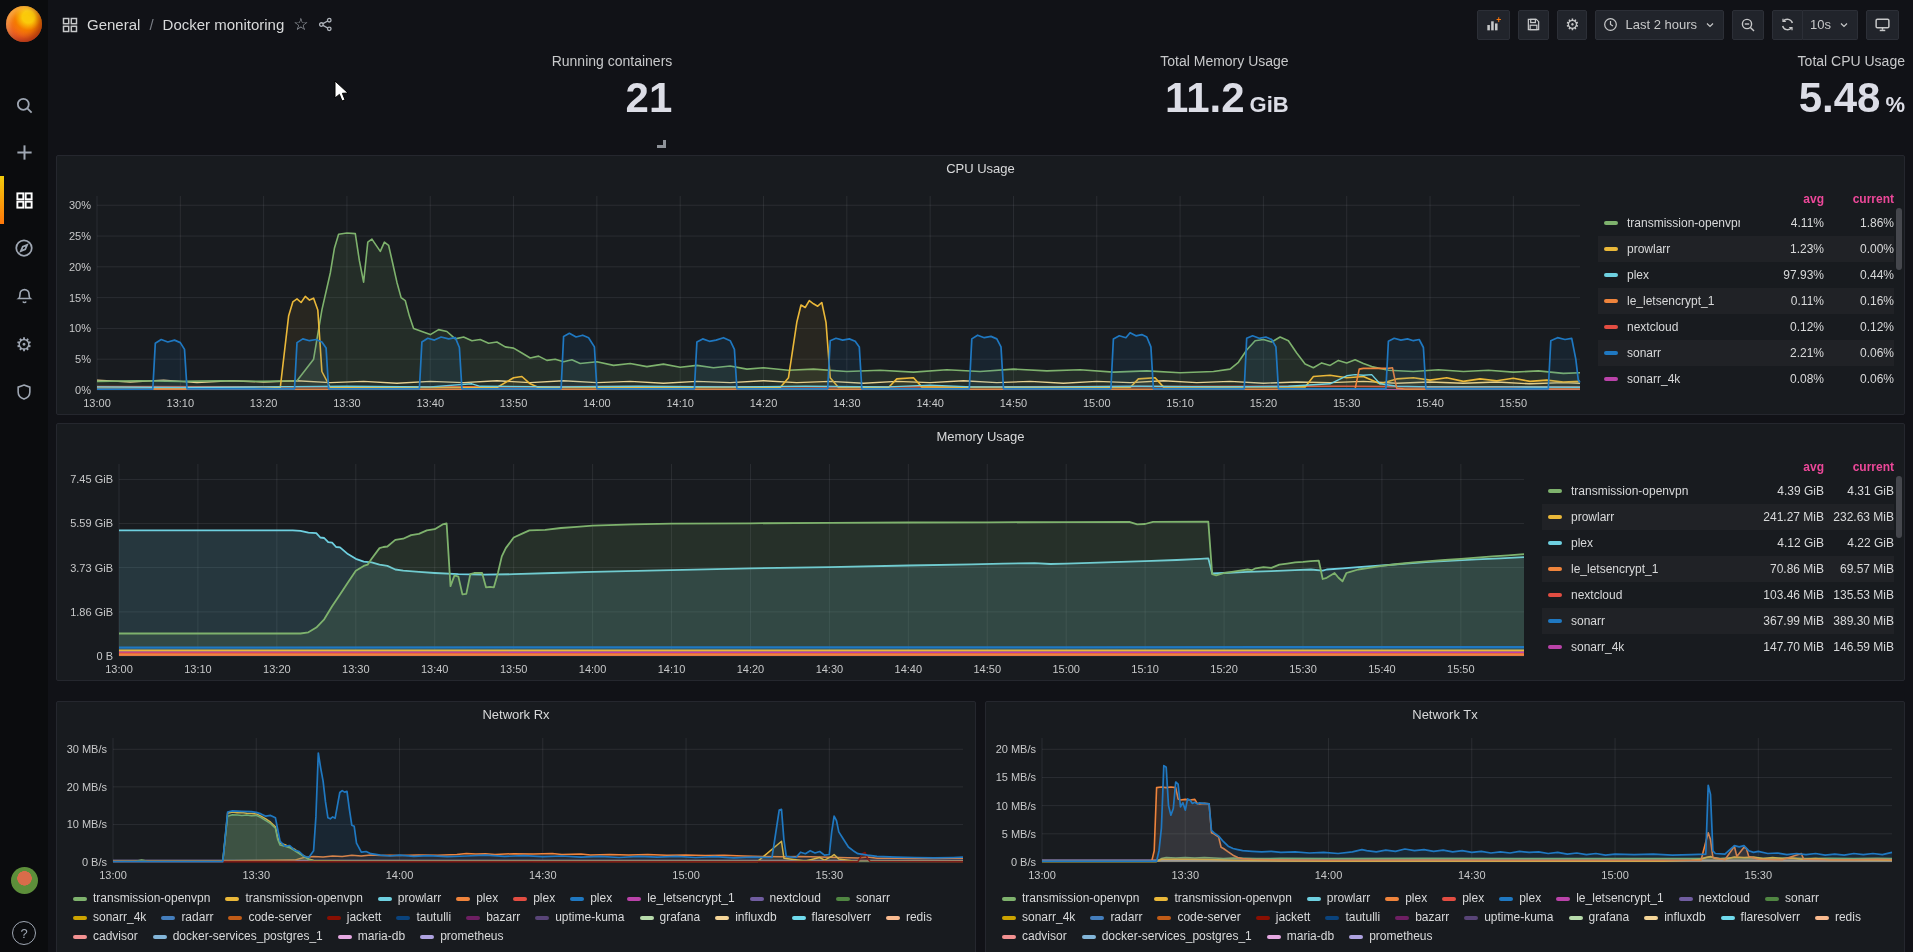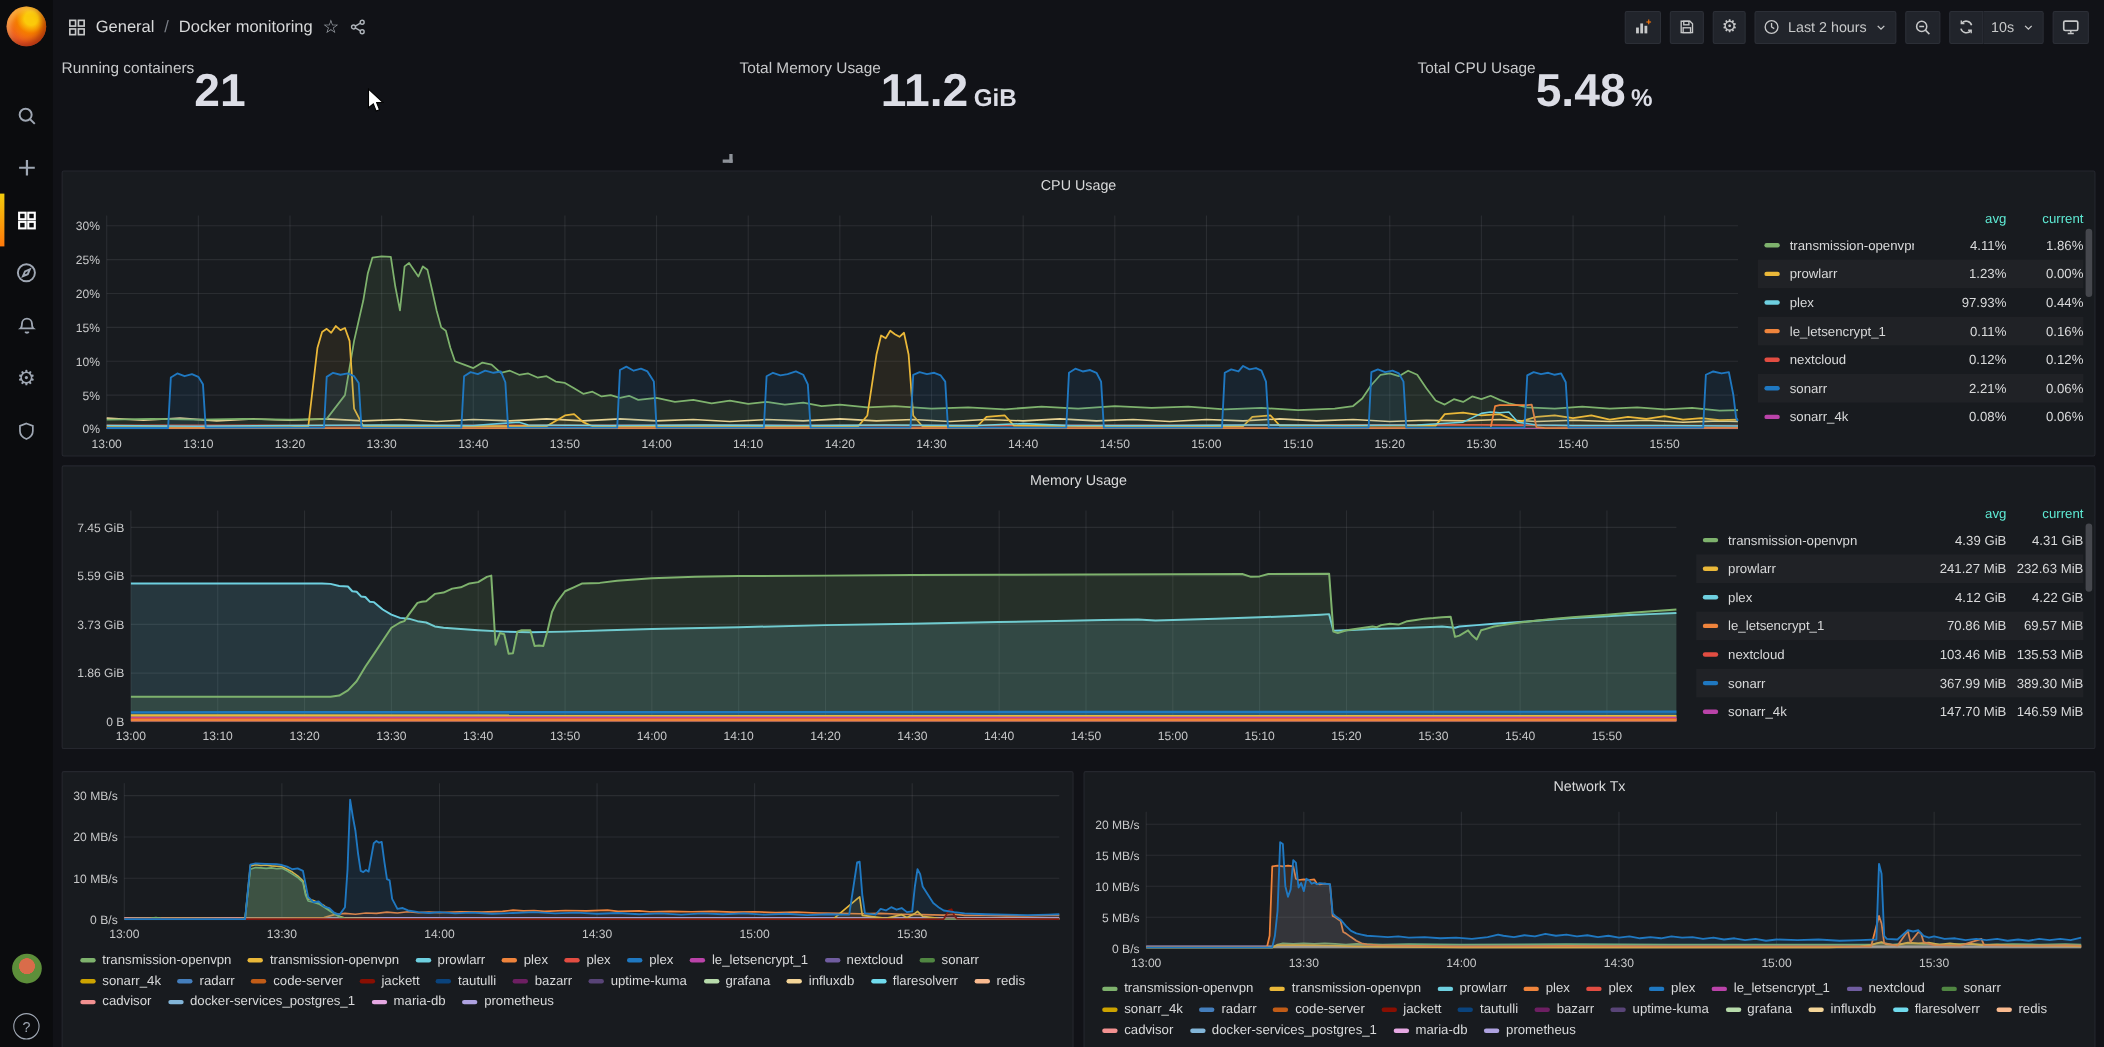--- a/index.html
+++ b/index.html
@@ -32,37 +32,37 @@
   .tb-btn{height:30px;min-width:30px;display:flex;align-items:center;justify-content:center;gap:7px;
           background:#21242b;border:1px solid #2c2f37;border-radius:2px;color:#c7c8c9;
           font-size:13px;padding:0 7px;cursor:pointer;white-space:nowrap;}
   .tb-group{display:flex;}
   .tb-group .tb-btn:first-child{border-top-right-radius:0;border-bottom-right-radius:0;}
   .tb-group .tb-btn:last-child{border-top-left-radius:0;border-bottom-left-radius:0;border-left:none;}
   .uni{font-size:16px;line-height:1;}
   
   .content{padding:0 8px;}
   .stats-row{display:flex;height:106px;}
-  .stat{flex:1;display:flex;flex-direction:row;align-items:flex-start;padding-top:4px;}
+  .stat{flex:1;display:flex;flex-direction:column;align-items:flex-end;padding-top:4px;}
   .stat-title{font-size:14px;color:#c8c9cb;}
   .stat-value{margin-top:8px;font-size:42px;font-weight:600;color:#dcdde6;line-height:1;display:flex;align-items:baseline;}
   .stat-unit{font-size:22px;font-weight:600;margin-left:5px;}
   .panel{background:#181b1f;border:1px solid #25272e;border-radius:2px;position:relative;
          display:flex;flex-direction:column;}
   .panel-title{height:26px;line-height:26px;text-align:center;font-size:13px;font-weight:500;color:#d8d9da;cursor:pointer;}
   .cpu-panel{height:258px;margin-bottom:8px;}
   .mem-panel{height:256px;margin-bottom:20px;}
   .panel-body{flex:1;display:flex;min-height:0;}
   .chart-box{flex:1;min-width:0;position:relative;cursor:crosshair;}
   .chart-box svg{position:absolute;inset:0;}
   
   .legend-box{position:relative;padding:6px 10px 0 4px;}
   .cpu-panel .legend-box{width:296px;}
   .mem-panel .legend-box{width:352px;}
-  .legend-head{display:flex;font-size:12px;font-weight:400;color:#5eead4;height:22px;align-items:center;}
+  .legend-head{display:flex;font-size:12px;font-weight:700;color:#ec4899;height:22px;align-items:center;}
   .legend-head .sp{flex:1;}
   .lh-avg,.l-avg{width:84px;text-align:right;}
   .lh-cur,.l-cur{width:70px;text-align:right;}
   .legend-row{display:flex;align-items:center;height:26px;font-size:12px;color:#d8d9da;cursor:pointer;padding-left:6px;}
   .legend-row.stripe{background:#202226;}
   .swatch{width:14px;height:4px;border-radius:2px;margin-right:9px;flex:none;}
   .l-name{flex:1;text-align:left;overflow:hidden;white-space:nowrap;}
   .legend-scroll{position:absolute;right:2px;top:26px;width:6px;height:62px;border-radius:3px;background:#45474d;}
   
   .nets-row{display:flex;gap:9px;height:256px;}
@@ -484,20 +484,21 @@
                   <span class="l-cur">146.59 MiB</span>
                 </div>
               </div>
             <div class="legend-scroll"></div>
           </div>
         </div>
       </section>
 
       <div class="nets-row">
         <section class="panel net-panel">
+          <div class="panel-title">Network Rx</div>
           <div class="net-chart" id="rx-chart">
               <svg width="918" height="158" viewBox="0 0 918 158">
                 <line x1="56" x2="56" y1="10" y2="134" stroke="rgba(204,204,220,0.10)" stroke-width="1"></line>
                 <text x="56" y="151" text-anchor="middle" fill="#c7c8c9" font-size="11">13:00</text>
                 <line x1="199.25842696629215" x2="199.25842696629215" y1="10" y2="134" stroke="rgba(204,204,220,0.10)" stroke-width="1"></line>
                 <text x="199.25842696629215" y="151" text-anchor="middle" fill="#c7c8c9" font-size="11">13:30</text>
                 <line x1="342.5168539325843" x2="342.5168539325843" y1="10" y2="134" stroke="rgba(204,204,220,0.10)" stroke-width="1"></line>
                 <text x="342.5168539325843" y="151" text-anchor="middle" fill="#c7c8c9" font-size="11">14:00</text>
                 <line x1="485.7752808988764" x2="485.7752808988764" y1="10" y2="134" stroke="rgba(204,204,220,0.10)" stroke-width="1"></line>
                 <text x="485.7752808988764" y="151" text-anchor="middle" fill="#c7c8c9" font-size="11">14:30</text>

